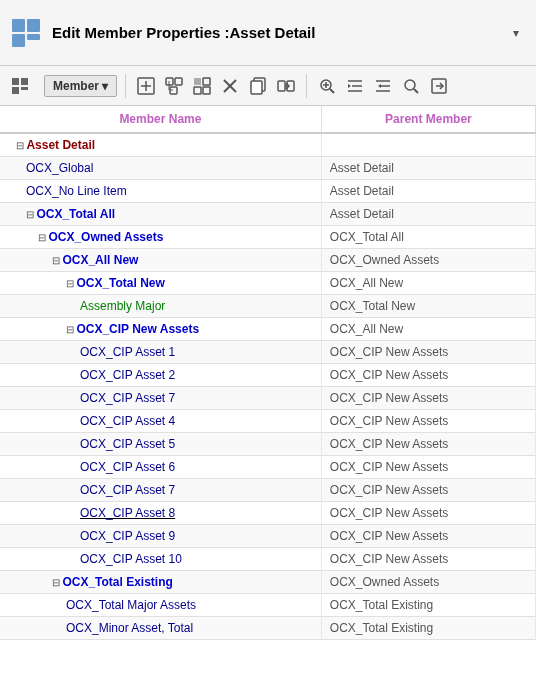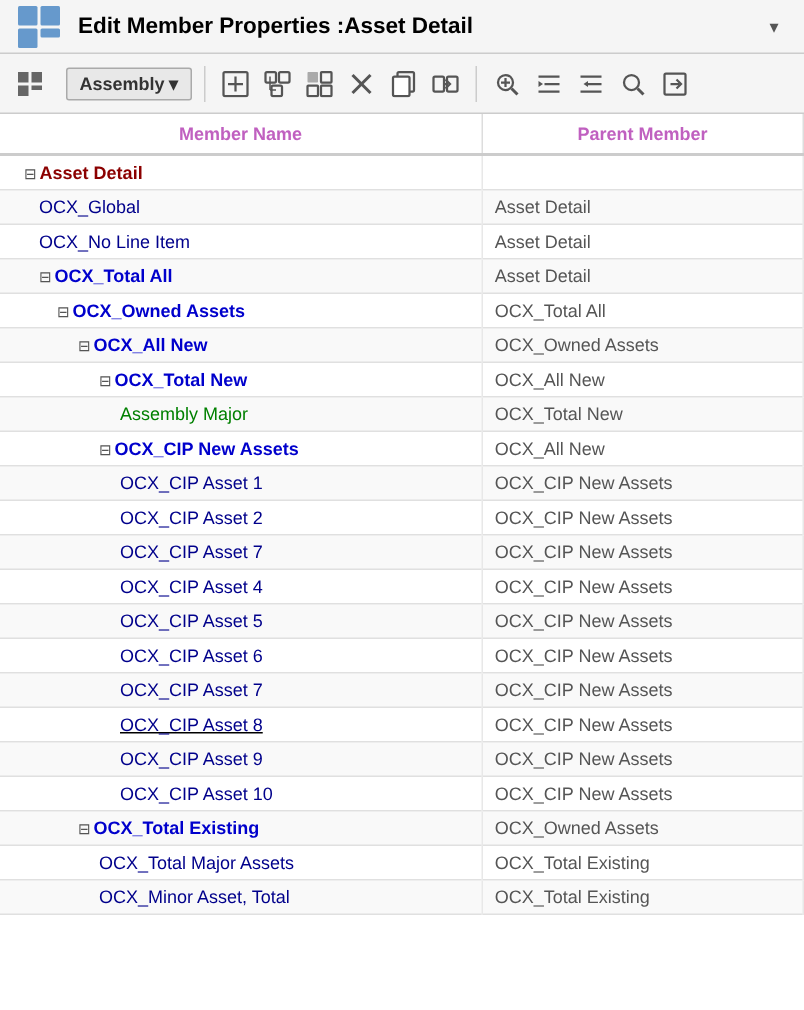--- a/index.html
+++ b/index.html
@@ -12,21 +12,21 @@
       overflow: hidden;
     }
 
     
     .header {
       display: flex;
       align-items: center;
       padding: 6px 10px;
       border-bottom: 1px solid #ccc;
       background: #f5f5f5;
-      height: 36px;
+      height: 66px;
     }
     .header-icon {
       width: 32px;
       height: 32px;
       margin-right: 10px;
       display: flex;
       align-items: center;
       justify-content: center;
     }
     .header-title {
@@ -177,21 +177,21 @@
   <div class="toolbar-sidebar-icon">
     <svg width="18" height="18" viewBox="0 0 18 18">
       <rect x="1" y="1" width="7" height="7" fill="#666"></rect>
       <rect x="10" y="1" width="7" height="7" fill="#666"></rect>
       <rect x="1" y="10" width="7" height="7" fill="#666"></rect>
       <rect x="10" y="10" width="7" height="3" fill="#666"></rect>
     </svg>
   </div>
 
   <button class="actions-btn">
-    <span>Assembly</span>
+    <span>Member</span>
     <span>▾</span>
   </button>
 
   <div class="toolbar-divider"></div>
 
   <button class="toolbar-btn" title="Add Member">
     <svg width="18" height="18" viewBox="0 0 18 18">
       <rect x="1" y="1" width="16" height="16" fill="none" stroke="#555" stroke-width="1.5" rx="1"></rect>
       <line x1="9" y1="4" x2="9" y2="14" stroke="#555" stroke-width="1.5"></line>
       <line x1="4" y1="9" x2="14" y2="9" stroke="#555" stroke-width="1.5"></line>

